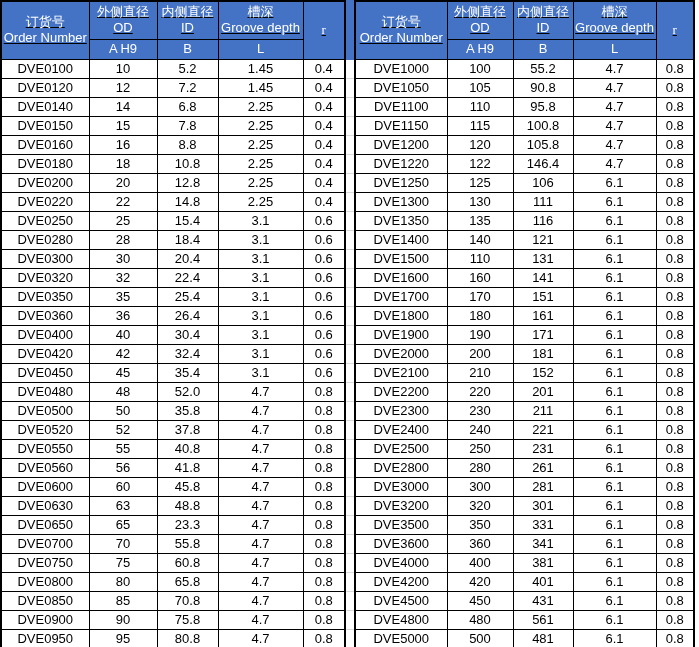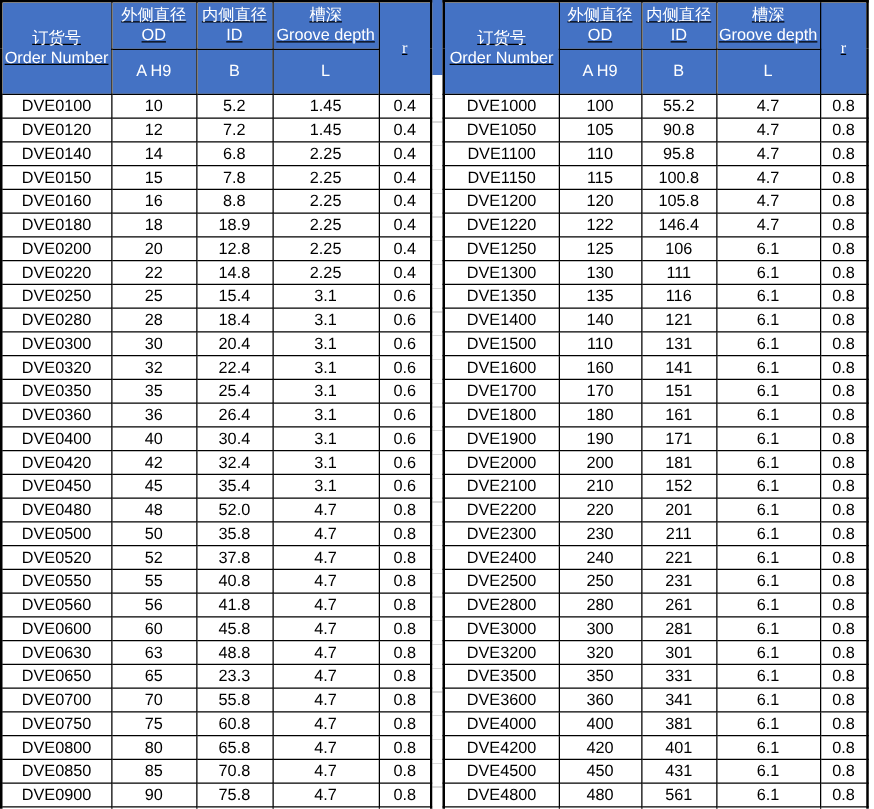--- a/index.html
+++ b/index.html
@@ -29,21 +29,21 @@
     white-space: nowrap;
   }
   table.spec thead th {
     background: #4472C4;
     color: #ffffff;
     font-weight: normal;
     font-size: 13px;
     line-height: 1.25;
   }
   tr.hdr-top { height: 38px; text-decoration: underline; }
-  tr.hdr-sub { height: 36px; }
+  tr.hdr-sub { height: 20px; }
   table.spec tbody tr { height: 19px; }
   table.spec tbody td {
     font-size: 13px;
     color: #000;
     line-height: 1;
   }
   .two-line span { display: block; }
   .pre { white-space: pre; }
   th.r-head {
     font-family: "Liberation Serif", serif;
@@ -148,21 +148,21 @@
         <tr>
           <td>DVE0160</td>
           <td>16</td>
           <td>8.8</td>
           <td>2.25</td>
           <td>0.4</td>
         </tr>
         <tr>
           <td>DVE0180</td>
           <td>18</td>
-          <td>18.9</td>
+          <td>10.8</td>
           <td>2.25</td>
           <td>0.4</td>
         </tr>
         <tr>
           <td>DVE0200</td>
           <td>20</td>
           <td>12.8</td>
           <td>2.25</td>
           <td>0.4</td>
         </tr>

